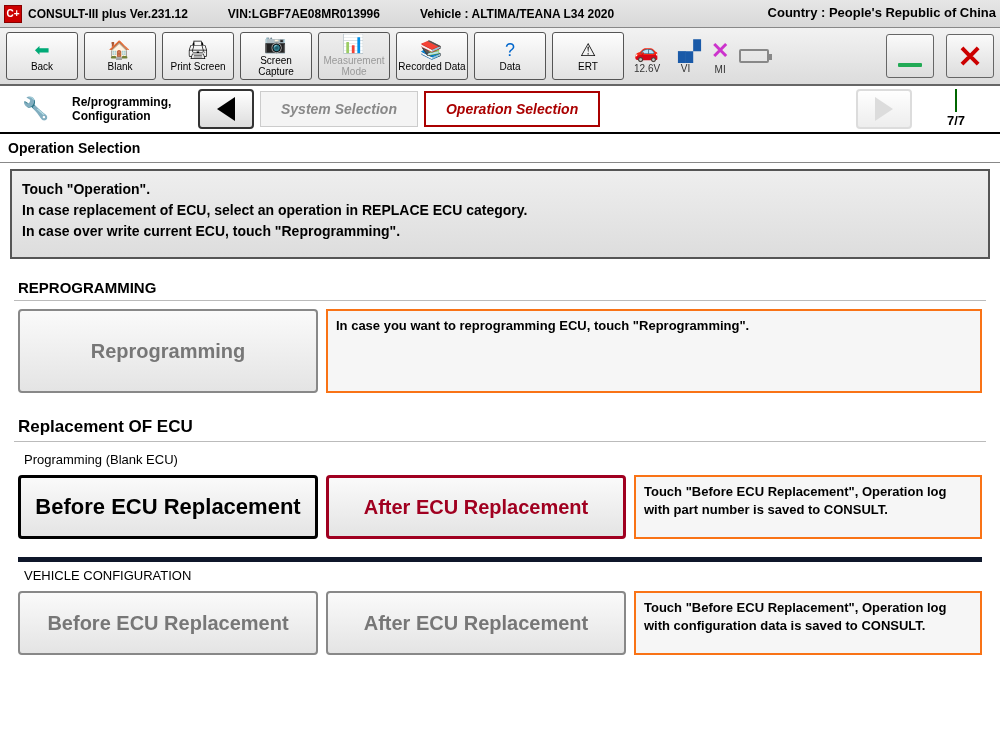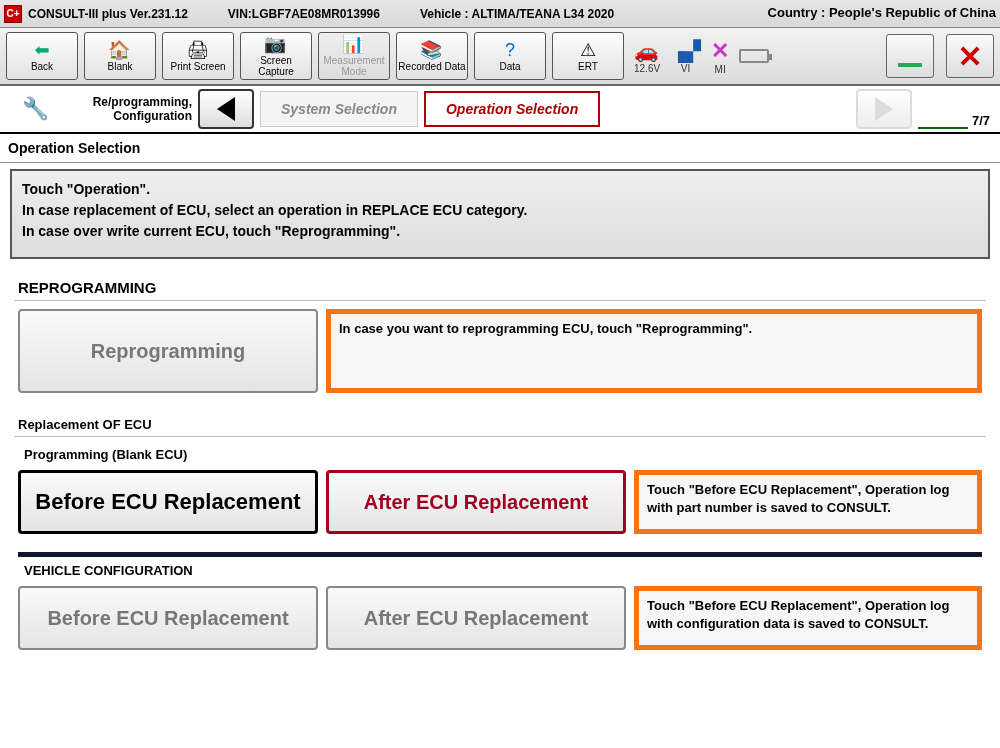--- a/index.html
+++ b/index.html
@@ -24,46 +24,46 @@
   .mi-x { color:#c3c; font-size:22px; font-weight:bold; }
   .batt { width:30px; height:14px; border:2px solid #888; border-radius:2px; position:relative; }
   .batt:after { content:""; position:absolute; right:-5px; top:3px; width:3px; height:6px; background:#888; }
   .win-btn { width:48px; height:44px; background:linear-gradient(#fafafa,#ddd); border:1px solid #666; border-radius:3px; display:flex; align-items:center; justify-content:center; margin-left:auto; cursor:pointer;}
   .min-line { width:24px; height:4px; background:#2a5; border-radius:1px; margin-top:18px;}
   .close-x { font-size:30px; color:#c00; font-weight:bold;}
 
   
   .crumb-row { height: 48px; display:flex; align-items:center; padding:4px 6px; border-bottom:2px solid #000; gap:6px; }
   .crumb-icon { width:60px; height:40px; display:flex; align-items:center; justify-content:center; font-size:22px; color:#555;}
-  .crumb-label { width:120px; font-size:12px; font-weight:bold; text-align:right; line-height:1.2;}
+  .crumb-label { width:120px; font-size:12px; font-weight:bold; text-align:left; line-height:1.2;}
   .nav-arrow { width:56px; height:40px; border:2px solid #333; border-radius:4px; background:linear-gradient(#fff,#ddd); display:flex; align-items:center; justify-content:center; cursor:pointer;}
   .nav-arrow.disabled { border-color:#bbb; opacity:.5; cursor:default;}
   .tri-l { width:0; height:0; border-top:12px solid transparent; border-bottom:12px solid transparent; border-right:18px solid #000;}
   .tri-r { width:0; height:0; border-top:12px solid transparent; border-bottom:12px solid transparent; border-left:18px solid #bbb;}
   .crumb-step { height:36px; padding:0 20px; display:flex; align-items:center; font-size:14px; font-weight:bold; border:1px solid #ccc; background:#f4f4f4; color:#888; position:relative;font-style:italic;}
   .crumb-step.active { border:2px solid #a00; color:#a00; background:#fff;}
-  .progress-box { margin-left:auto; width:76px; height:40px; display:flex; flex-direction:row; align-items:flex-end; }
+  .progress-box { margin-left:auto; width:76px; height:40px; display:flex; flex-direction:column; align-items:center; }
   .progress-bar { flex:1; background:#0b0; border:1px solid #060;}
   .progress-text { text-align:right; font-size:13px; font-weight:bold; padding:1px 4px;}
 
   
   .sec-title { font-weight:bold; font-size:14px; padding:6px 8px; border-bottom:1px solid #888;}
 
   
   .main { padding:6px 10px; }
   .instruction-box { border:2px solid #555; background:linear-gradient(#eee,#ddd); padding:8px 10px; font-size:14px; font-weight:bold; line-height:1.5; min-height:90px; margin-bottom:14px;}
   
   .group-title { font-weight:bold; font-size:15px; padding:6px 4px 4px; border-bottom:1px solid #bbb; margin:0 4px 8px;}
-  .sub-title { font-weight:bold; font-size:13px; padding:2px 6px; margin:2px 8px;}
+  .sub-title { font-weight:normal; font-size:13px; padding:2px 6px; margin:2px 8px;}
   
   .row3 { display:flex; gap:8px; margin:6px 8px 18px; align-items:stretch;}
   .big-btn { width:300px; min-height:64px; border:2px solid #888; border-radius:4px; background:linear-gradient(#fafafa,#e4e4e4); display:flex; align-items:center; justify-content:center; text-align:center; font-size:20px; font-weight:bold; color:#777; padding:6px 10px; cursor:pointer; line-height:1.3;}
   .big-btn.active-black { border:3px solid #000; color:#000; font-size:22px;}
   .big-btn.active-red { border:3px solid #a00020; color:#a00020; font-size:20px;}
-  .desc { flex:1; border:5px solid #f97316; padding:6px 8px; font-size:13px; font-weight:bold; background:#f6f6f6; line-height:1.35;}
+  .desc { flex:1; border:2px solid #f97316; padding:6px 8px; font-size:13px; font-weight:bold; background:#f6f6f6; line-height:1.35;}
   .desc.tall { min-height:84px;}
 </style>
 </head>
 <body>
 
 <div class="info-bar">
   <span class="app-icon">C+</span>
   <span class="seg">CONSULT-III plus  Ver.231.12</span>
   <span class="seg">VIN:LGBF7AE08MR013996</span>
   <span class="seg">Vehicle : ALTIMA/TEANA L34 2020</span>
@@ -157,21 +157,21 @@
     <div>In case replacement of ECU, select an operation in REPLACE ECU category.</div>
     <div>In case over write current ECU, touch "Reprogramming".</div>
   </div>
 
   <div class="group-title">REPROGRAMMING</div>
   <div class="row3">
     <div class="big-btn" style="min-height:84px;">Reprogramming</div>
     <div class="desc tall">In case you want to reprogramming ECU, touch "Reprogramming".</div>
   </div>
 
-  <div class="group-title" style="font-size:13px;">Replacement OF ECU</div>
+  <div class="group-title" style="font-size:17px;">Replacement OF ECU</div>
   <div class="sub-title">Programming (Blank ECU)</div>
   <div class="row3">
     <div class="big-btn active-black">Before ECU Replacement</div>
     <div class="big-btn active-red">After ECU Replacement</div>
     <div class="desc">Touch "Before ECU Replacement", Operation log with part number is saved to CONSULT.</div>
   </div>
 
   <div class="sub-title" style="border-top:5px solid #0f172a; padding-top:6px;">VEHICLE CONFIGURATION</div>
   <div class="row3" style="margin-bottom:6px;">
     <div class="big-btn">Before ECU Replacement</div>

